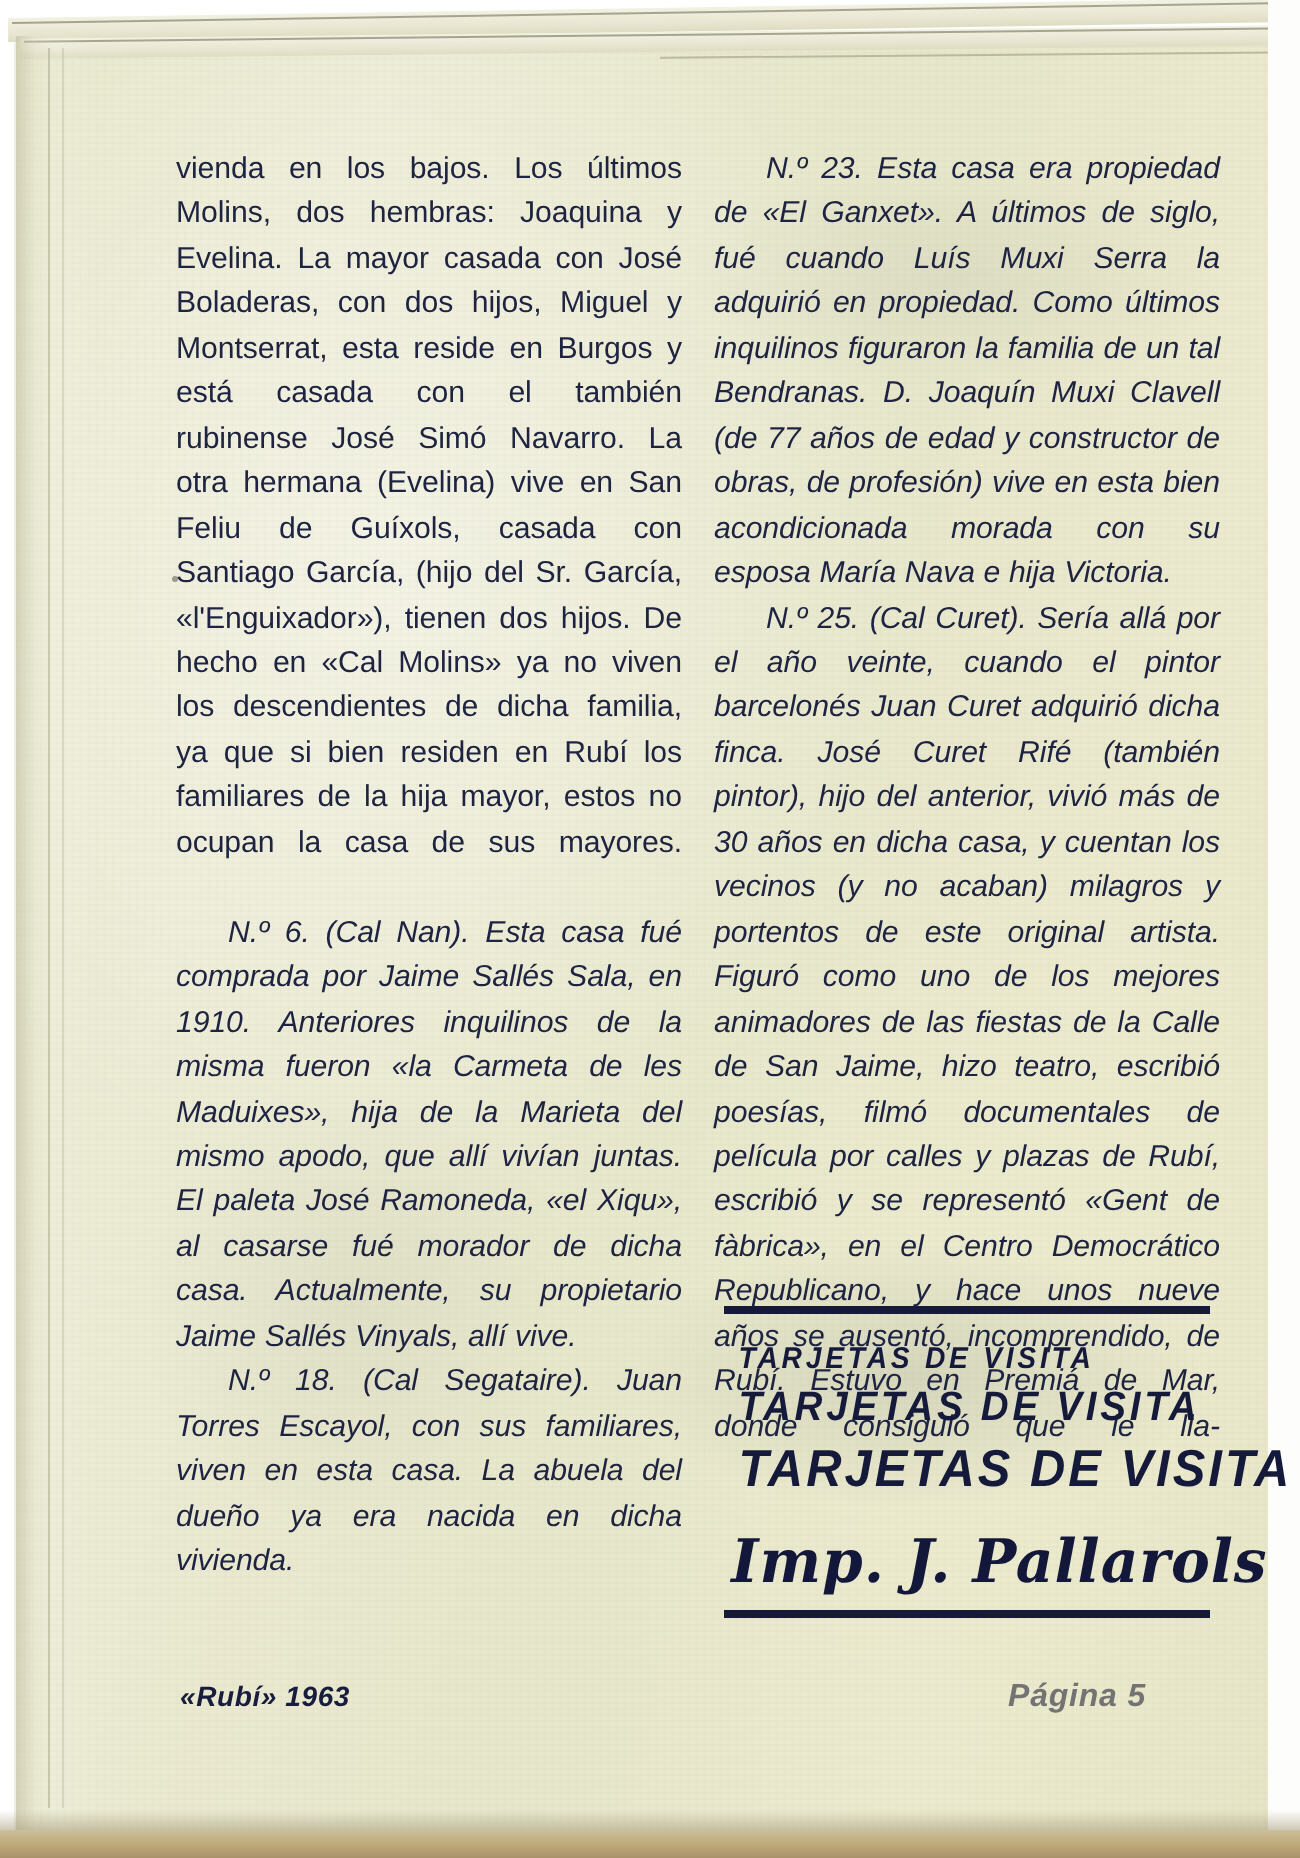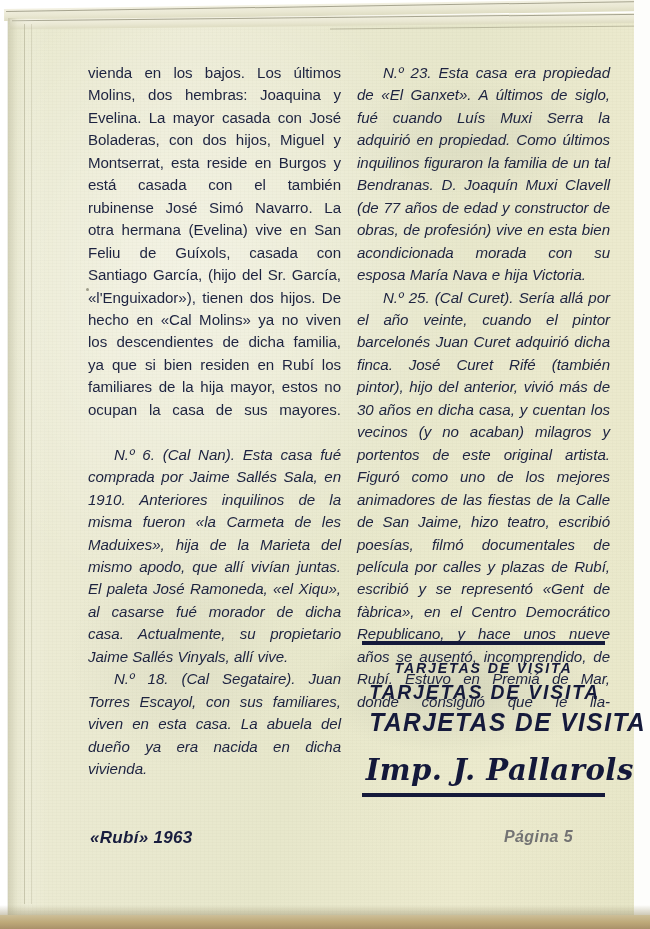--- a/index.html
+++ b/index.html
@@ -132,21 +132,21 @@
     position: absolute;
     width: 3px; height: 3px;
     border-radius: 50%;
     background: rgba(90,88,70,0.55);
     pointer-events: none;
   }
 
   
   .content {
     position: absolute;
-    left: 0; top: 0;
+    left: 0; top: 12px;
     width: 650px; height: 744px;
   }
 
   .col {
     position: absolute;
     top: 62px;
     width: 253px;
     color: #1d2340;
     font-family: "Liberation Sans", sans-serif;
     font-size: 15.1px;
@@ -173,21 +173,21 @@
     width: 100%;
   }
 
   
   .ad {
     position: absolute;
     left: 362px;
     top: 641px;
     width: 243px;
     color: #14193a;
-    text-align: center;
+    text-align: left;
   }
   .ad-rule {
     height: 4px;
     background: #151a3b;
     width: 100%;
   }
   .ad-rule.bottom { margin-top: 6px; }
 
   .ad-line {
     font-family: "Liberation Sans", sans-serif;
@@ -216,21 +216,21 @@
   }
 
   
   .footer-left {
     position: absolute;
     left: 90px;
     top: 828px;
     font-family: "Liberation Sans", sans-serif;
     font-weight: 700;
     font-style: italic;
-    font-size: 17px;
+    font-size: 14px;
     color: #181d3e;
     letter-spacing: 0.3px;
   }
   .footer-right {
     position: absolute;
     left: 504px;
     top: 828px;
     font-family: "Liberation Sans", sans-serif;
     font-weight: 700;
     font-style: italic;

